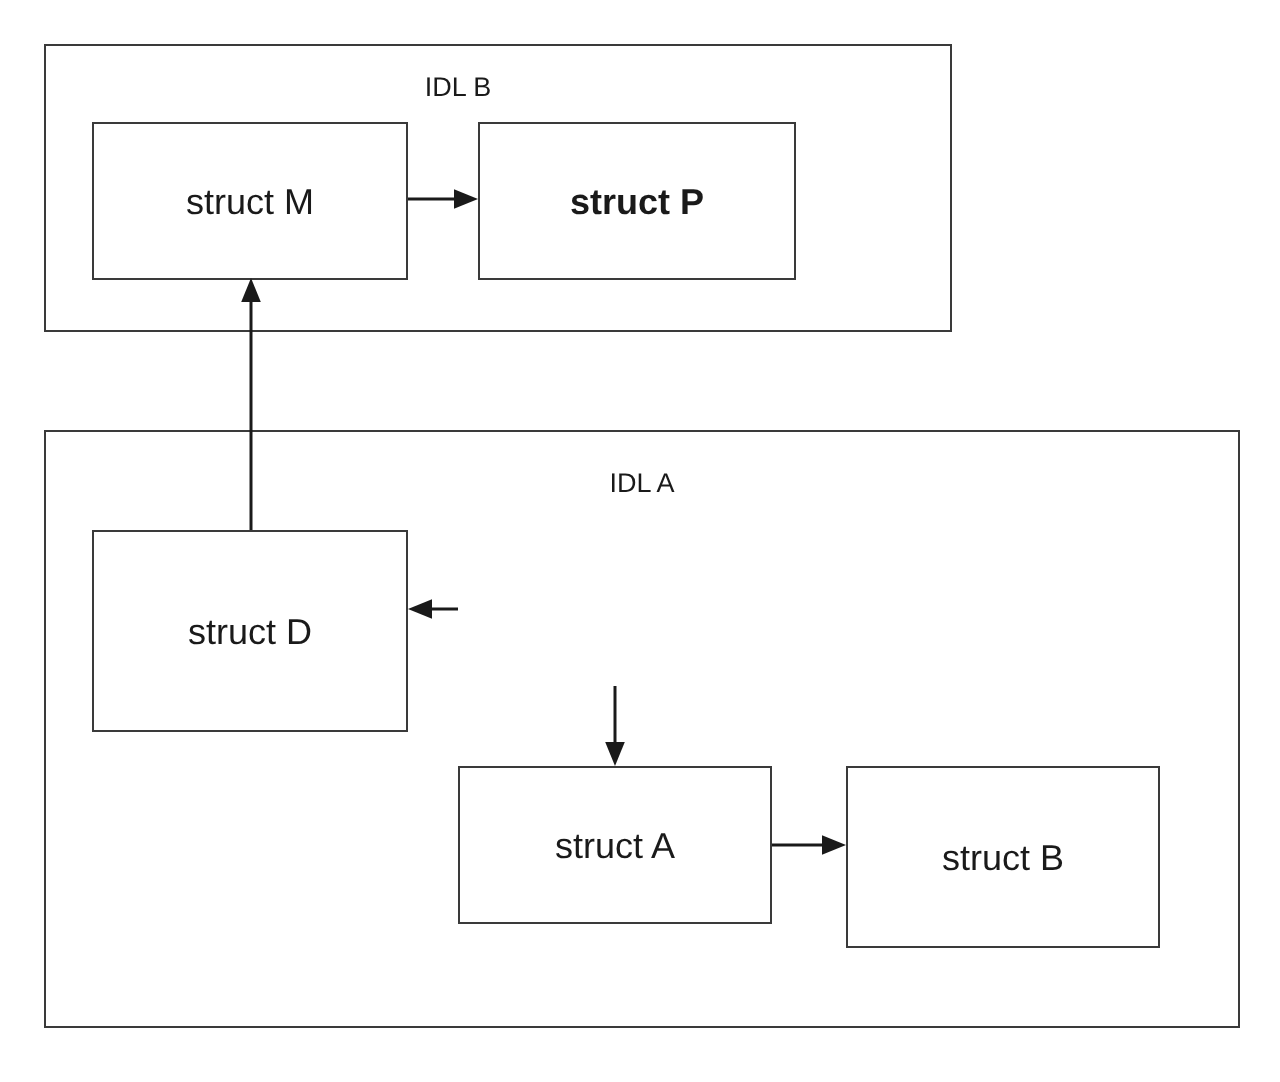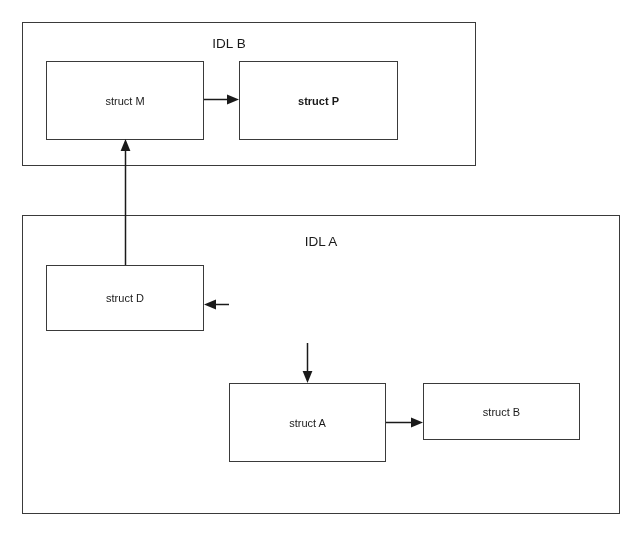--- a/index.html
+++ b/index.html
@@ -51,32 +51,32 @@
   .node-box {
     position: absolute;
     border: 1.4px solid #3a3a3a;
     background: #ffffff;
     box-sizing: border-box;
     display: flex;
     align-items: center;
     justify-content: center;
   }
   .node-label {
-    font-size: 11px;
+    font-size: 18px;
     line-height: 16px;
     color: #1a1a1a;
     white-space: nowrap;
   }
 
   #node-struct-m  { left: 46px;  top: 61px;  width: 158px; height: 79px; }
   #node-struct-p  { left: 239px; top: 61px;  width: 159px; height: 79px; font-weight: bold; }
-  #node-struct-d  { left: 46px;  top: 265px; width: 158px; height: 66px; }
+  #node-struct-d  { left: 46px;  top: 265px; width: 158px; height: 101px; }
   #node-service-a { left: 229px; top: 265px; width: 156px; height: 78px; }
   #node-struct-a  { left: 229px; top: 383px; width: 157px; height: 79px; }
-  #node-struct-b  { left: 423px; top: 383px; width: 157px; height: 57px; }
+  #node-struct-b  { left: 423px; top: 383px; width: 157px; height: 91px; }
 
   
   #edges {
     position: absolute;
     left: 0;
     top: 0;
     width: 640px;
     height: 541px;
     pointer-events: none;
   }

